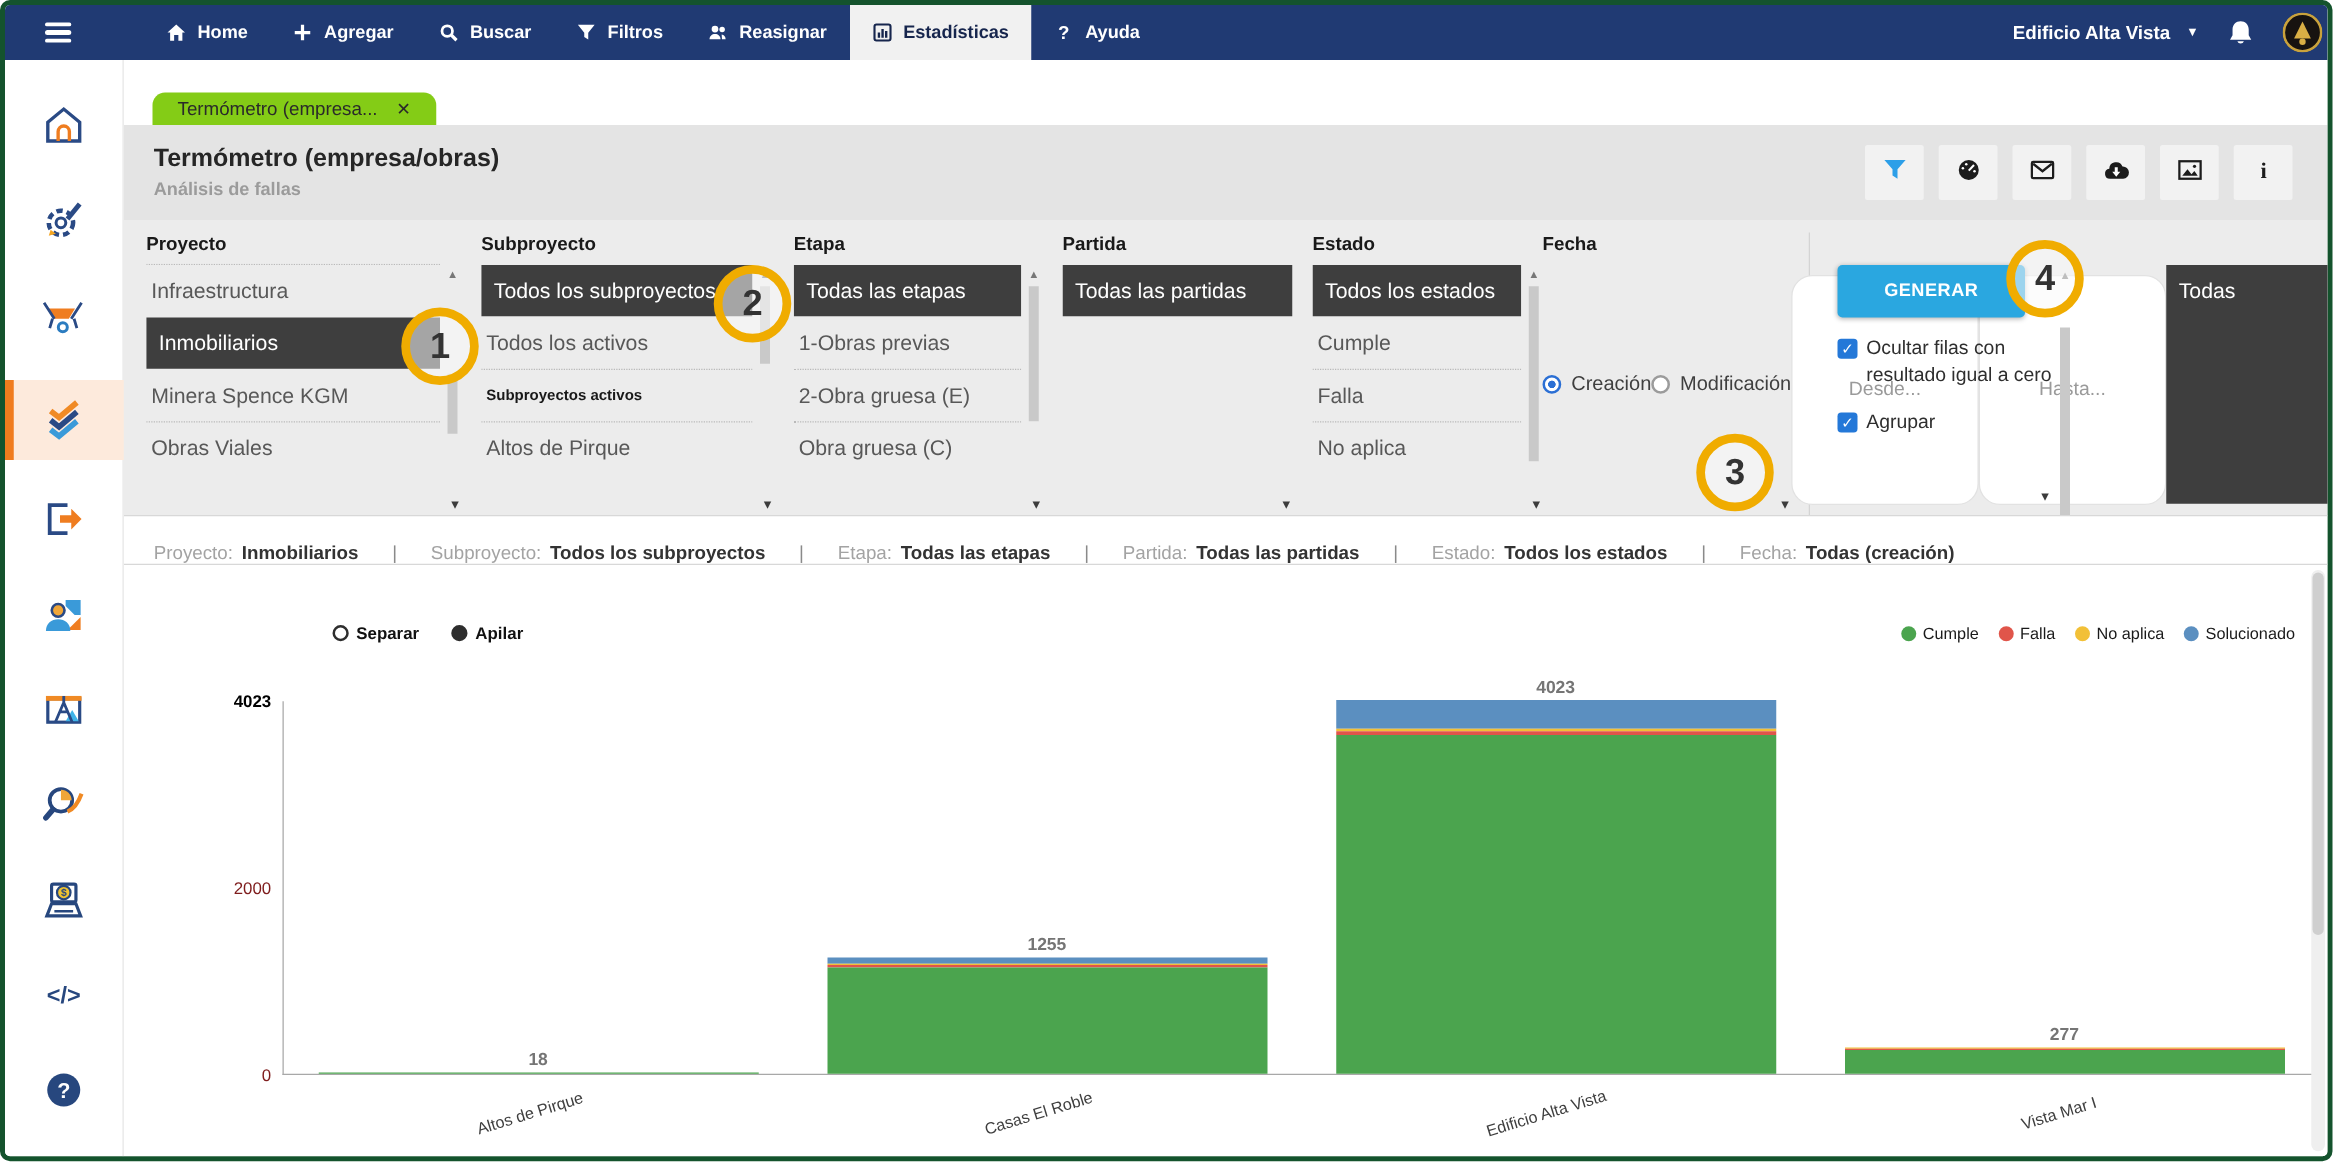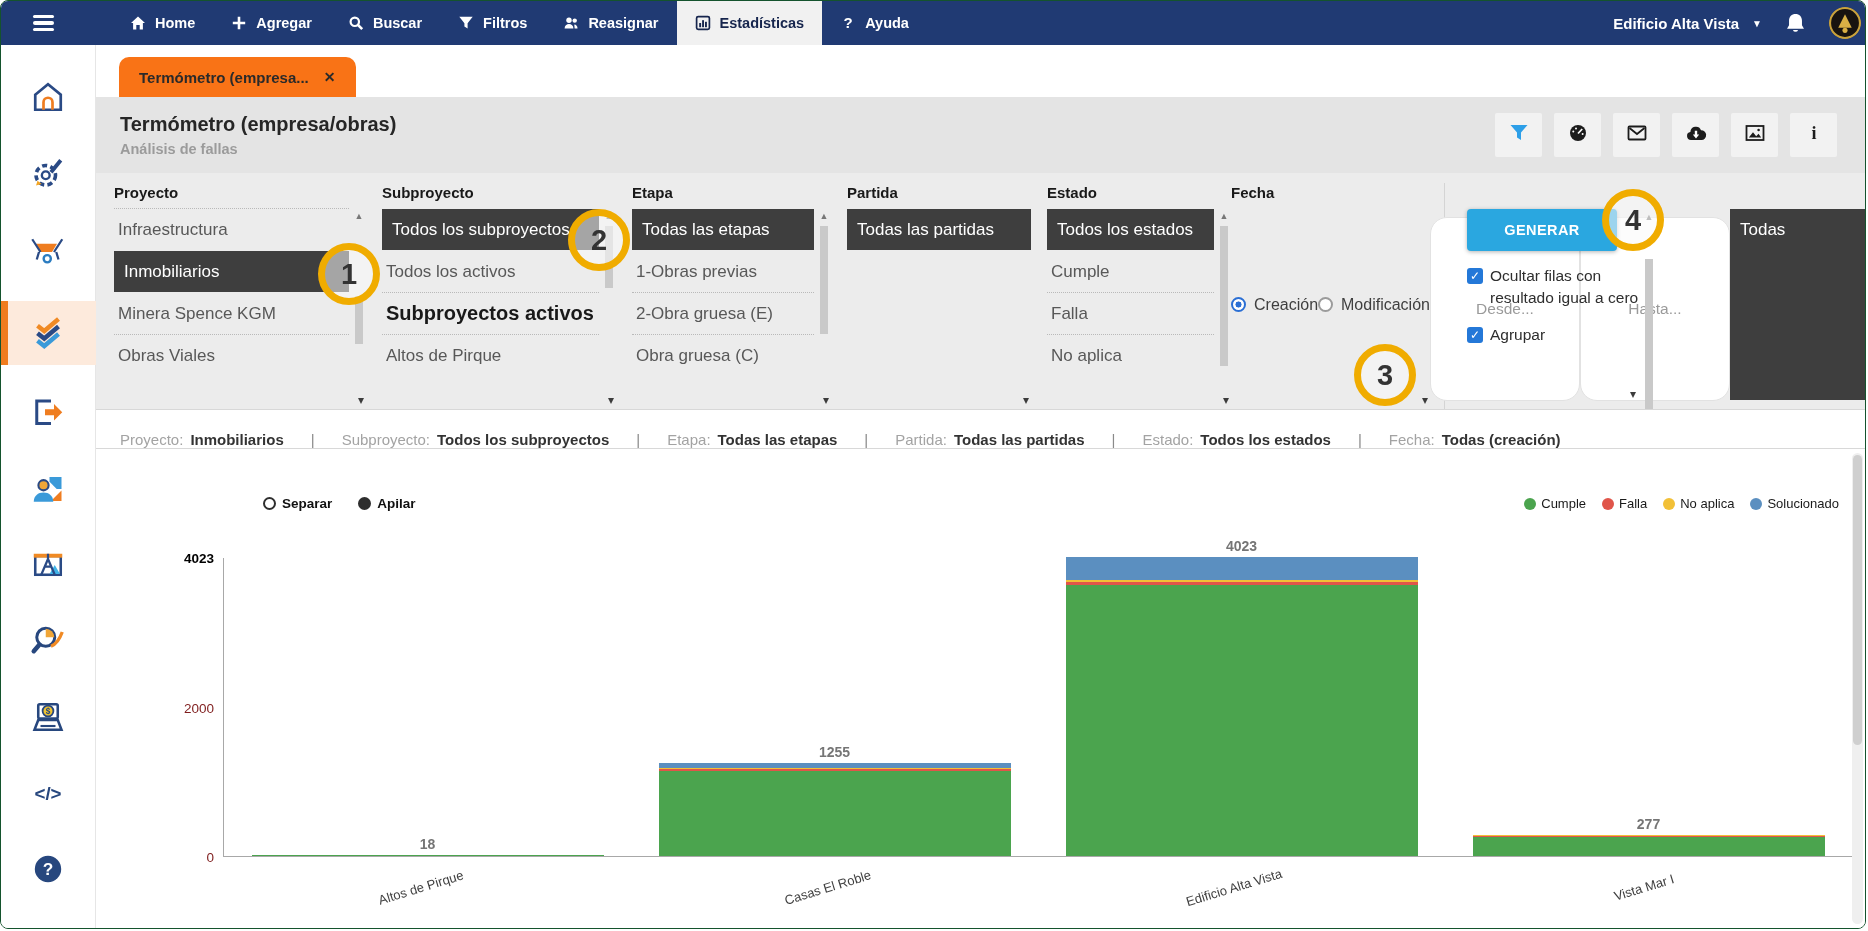--- a/index.html
+++ b/index.html
@@ -1,18 +1,18 @@
 <!DOCTYPE html>
 <html><head>
 <meta charset="utf-8">
 <style>
   * { box-sizing: border-box; }
   html,body { margin:0; padding:0; background:#fff; }
   body { width:1868px; height:931px; font-family:"Liberation Sans", sans-serif; overflow:hidden; }
-  .page { position:relative; width:1866px; height:929px; border:1px solid #14532d; border-radius:8px; overflow:hidden; background:#fff; }
+  .page { position:relative; width:1866px; height:929px; border:4px solid #14532d; border-radius:8px; overflow:hidden; background:#fff; }
 
   
   .navbar { position:absolute; top:0; left:0; right:0; height:44px; background:#203a73; display:flex; align-items:center; color:#fff; z-index:20; }
   .hamburger { margin-left:32px; display:flex; flex-direction:column; gap:3px; cursor:pointer; }
   .hamburger span { width:21px; height:3.5px; background:#fff; border-radius:2px; }
   .nav-items { display:flex; height:100%; margin-left:58px; }
   .nav-item { display:flex; align-items:center; gap:9px; padding:0 18px; font-size:14.5px; font-weight:bold; cursor:pointer; white-space:nowrap; }
   .nav-item.active { background:#f1f1f1; color:#16254d; }
   .nav-icon { display:flex; }
   .nav-right { margin-left:auto; display:flex; align-items:center; gap:22px; padding-right:8px; }
@@ -22,21 +22,21 @@
   .avatar { width:32px; height:32px; border-radius:50%; overflow:hidden; display:flex; align-items:center; justify-content:center; margin-right:-4px; cursor:pointer; }
 
   
   .sidebar { position:absolute; top:44px; left:0; bottom:0; width:95px; background:#fff; border-right:1px solid #e6e6e6; display:flex; flex-direction:column; align-items:center; padding-top:28px; gap:24px; z-index:10; }
   .side-item { width:95px; height:52px; display:flex; align-items:center; justify-content:center; position:relative; cursor:pointer; }
   .side-item.active { background:#fdeadc; height:64px; }
   .side-item.active::before { content:''; position:absolute; left:0; top:0; bottom:0; width:7px; background:#f07c1e; }
 
   
   .tabrow { position:absolute; left:95px; right:0; top:44px; height:52px; background:#fff; }
-  .tab { position:absolute; left:23px; bottom:0; height:40px; background:#f97316; border-radius:10px 10px 0 0; display:flex; align-items:center; gap:15px; padding:0 20px; font-weight:bold; font-size:15px; color:#2a2a2a; cursor:pointer; }
+  .tab { position:absolute; left:23px; bottom:0; height:26px; background:#84cc16; border-radius:10px 10px 0 0; display:flex; align-items:center; gap:15px; padding:0 20px; font-weight:normal; font-size:15px; color:#2a2a2a; cursor:pointer; }
   .tab-close { font-size:14px; cursor:pointer; }
 
   
   .header-band { position:absolute; left:95px; right:0; top:96px; height:76px; background:#e4e4e4; display:flex; align-items:center; }
   .titles { margin-left:24px; }
   .page-title { margin:0; font-size:20px; font-weight:bold; color:#262626; }
   .page-subtitle { font-size:14.5px; font-weight:bold; color:#9b9b9b; margin-top:5px; }
   .tools { margin-left:auto; display:flex; gap:12px; padding-right:28px; }
   .tool-btn { width:47px; height:44px; background:#f2f2f2; border:none; border-radius:2px; display:flex; align-items:center; justify-content:center; cursor:pointer; }
 
@@ -51,21 +51,21 @@
   .fcol-estado { width:184px; }
   .fcol-fecha { width:199px; }
   .fcol-head { font-size:15px; font-weight:bold; color:#191919; margin-bottom:6px; line-height:19px; }
   .fcol-row { display:flex; flex:1; min-height:0; }
   .flist { flex:1; overflow:hidden; }
   .fitem { font-size:17px; color:#585858; padding:10px 4px; cursor:pointer; line-height:21px; }
   .fitem + .fitem { border-top:1px dotted #b9b9b9; }
   .fcol-proyecto .fitem:first-child { border-top:1px dotted #b9b9b9; }
   .fitem.selected { background:#3e3e3e; color:#fff; padding:10px; margin:1px 0; border-top:none; }
   .fitem.selected + .fitem { border-top:none; }
-  .fitem.group { font-weight:bold; color:#191919; font-size:20px; }
+  .fitem.group { font-weight:bold; color:#191919; font-size:12px; }
   .fcol-caret { position:absolute; right:2px; bottom:2px; font-size:12px; color:#3c3c3c; cursor:pointer; }
   .fscroll { width:14px; margin-left:3px; position:relative; padding-top:2px; }
   .fscroll-up { font-size:9px; color:#777; text-align:center; line-height:12px; cursor:pointer; }
   .fscroll-thumb { position:absolute; left:3px; width:8px; background:#c9c9c9; cursor:pointer; }
   .fcol-proyecto .fscroll-thumb { top:88px; height:48px; }
   .fcol-subproyecto .fscroll-thumb { top:18px; height:62px; }
   .fcol-etapa .fscroll-thumb { top:18px; height:108px; }
   .fcol-estado .fscroll-thumb { top:18px; height:140px; }
   .fcol-fecha .fscroll-thumb { top:18px; height:70px; }
 

